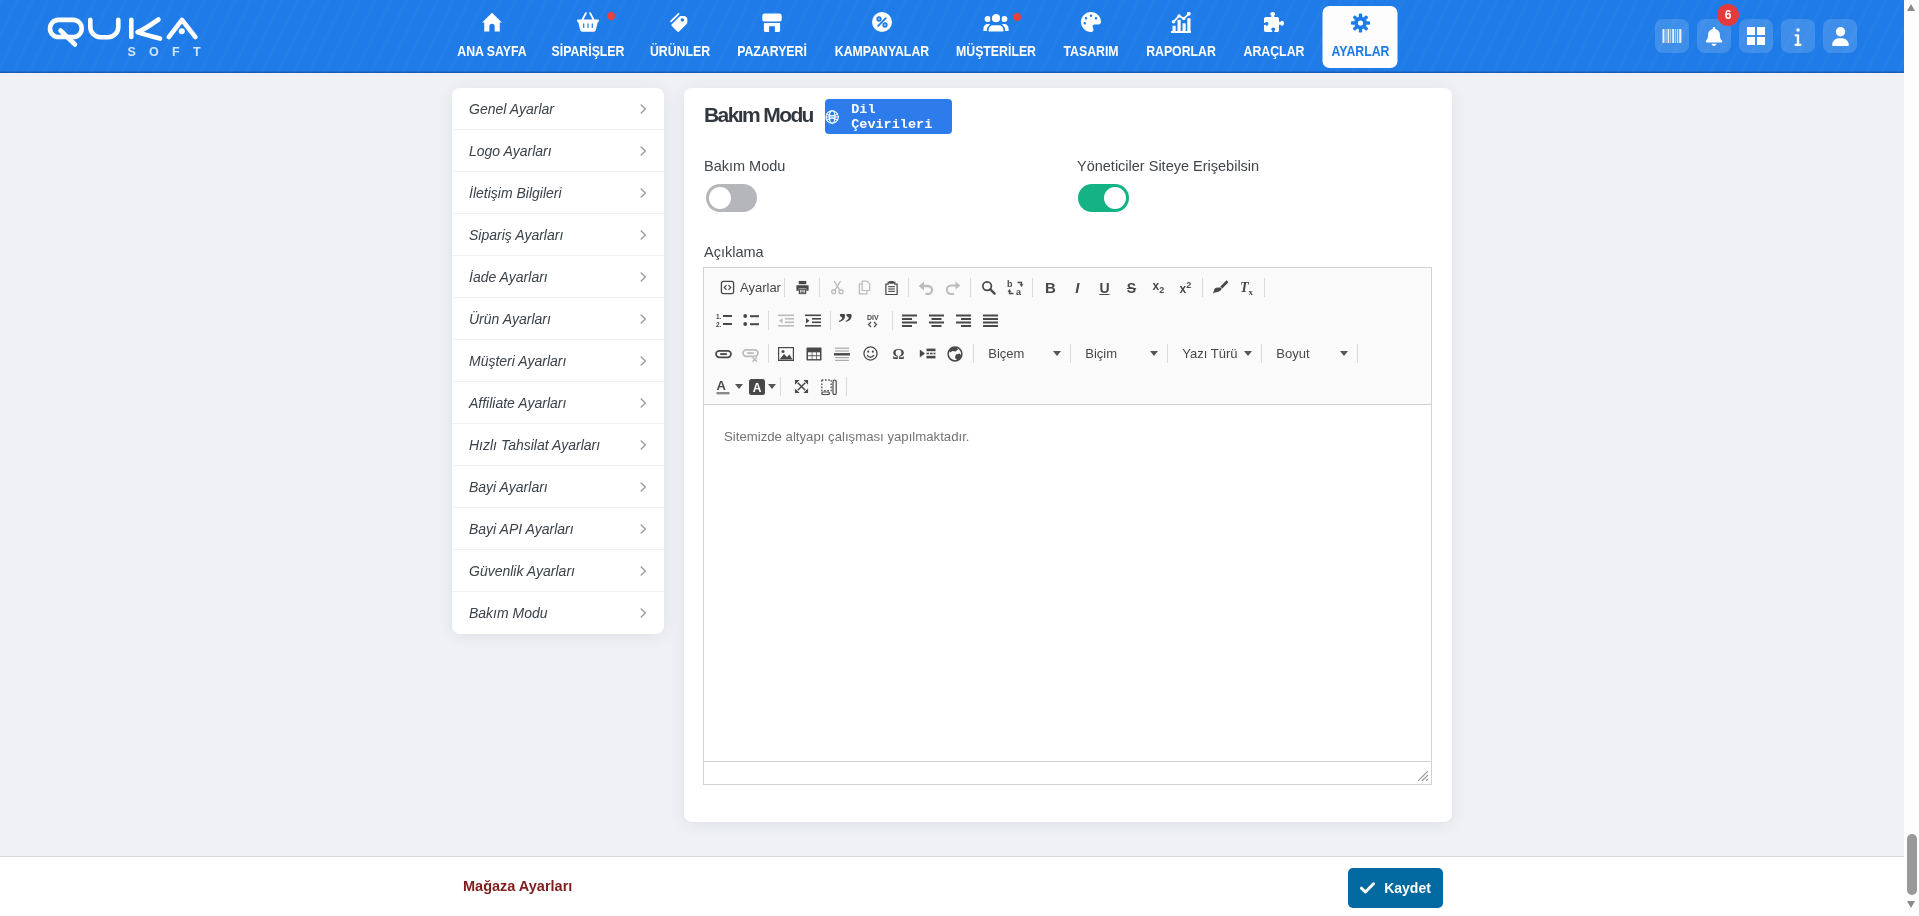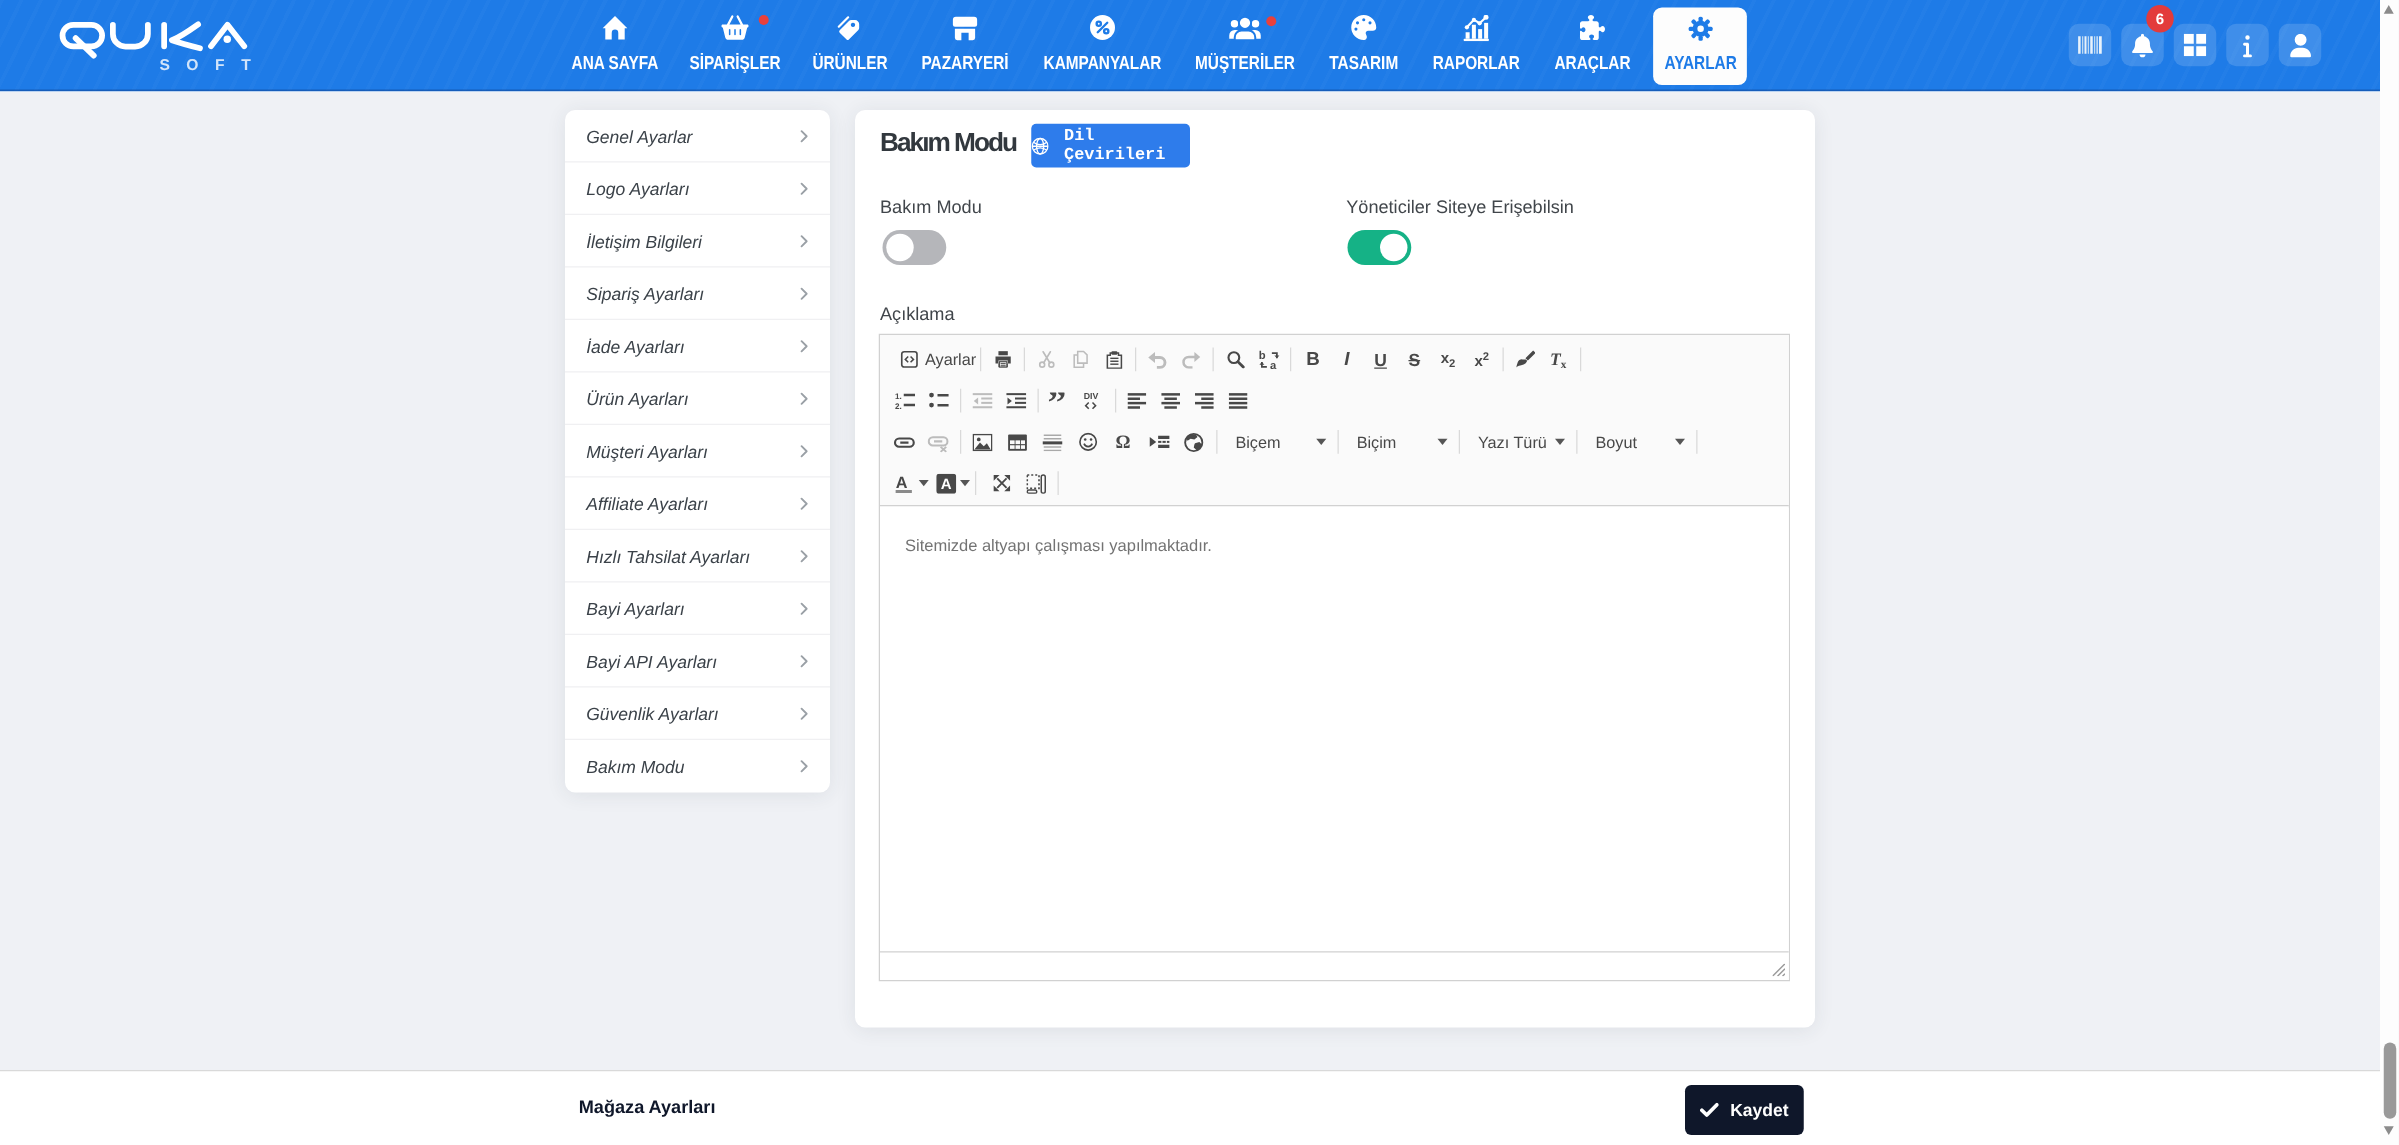--- a/index.html
+++ b/index.html
@@ -44,22 +44,22 @@
   #toolbar { position:absolute; left:0; top:0; width:100%; height:137px; background:#fafafa; border-bottom:1px solid #d1d1d1; padding:3px 6px; }
   .tbrow { display:flex; align-items:center; height:33px; }
   .tbtn { width:27px; height:26px; display:flex; align-items:center; justify-content:center; flex:0 0 auto; }
   .tsep { width:1px; height:19px; background:#d9d9d9; margin:0 3.5px; flex:0 0 auto; }
   .combo { display:flex; align-items:center; font-size:13px; color:#484848; flex:0 0 auto; }
   .carrow { width:0; height:0; border-left:4px solid transparent; border-right:4px solid transparent; border-top:5px solid #555; margin-left:8px; }
   #edcontent { position:absolute; left:0; top:138px; width:727px; height:356px; background:#fff; font-size:13.2px; color:#737373; padding:23px 20px; }
   #edfoot { position:absolute; left:0; bottom:0; width:727px; height:23px; border-top:1px solid #d1d1d1; background:#fff; }
   
   #footer { position:absolute; left:0; top:856px; width:1904px; height:60px; background:#fff; border-top:1px solid #d9d9d9; }
-  #magaza { position:absolute; left:463px; top:21px; font-size:14.5px; font-weight:bold; color:#0f172a; }
-  #kaydet { position:absolute; left:1348px; top:11px; width:95px; height:40px; background:#0f172a; border-radius:5px; color:#fff; font-size:14px; font-weight:bold; display:flex; align-items:center; justify-content:center; gap:9px; }
+  #magaza { position:absolute; left:463px; top:21px; font-size:14.5px; font-weight:bold; color:#7f1d1d; }
+  #kaydet { position:absolute; left:1348px; top:11px; width:95px; height:40px; background:#0369a1; border-radius:5px; color:#fff; font-size:14px; font-weight:bold; display:flex; align-items:center; justify-content:center; gap:9px; }
   
   #sbar { position:absolute; right:0; top:0; width:15px; height:916px; background:#fdfdfd; }
   #sbar .thumb { position:absolute; left:2.5px; top:834px; width:10px; height:61px; background:#999; border-radius:5px; }
   .uparrow { position:absolute; left:3px; top:4px; width:0; height:0; border-left:4.5px solid transparent; border-right:4.5px solid transparent; border-bottom:7px solid #8b8b8b; }
   .dnarrow { position:absolute; left:3px; top:901px; width:0; height:0; border-left:4.5px solid transparent; border-right:4.5px solid transparent; border-top:7px solid #8b8b8b; }
 </style>
 </head>
 <body>
 <div id="page">
 

